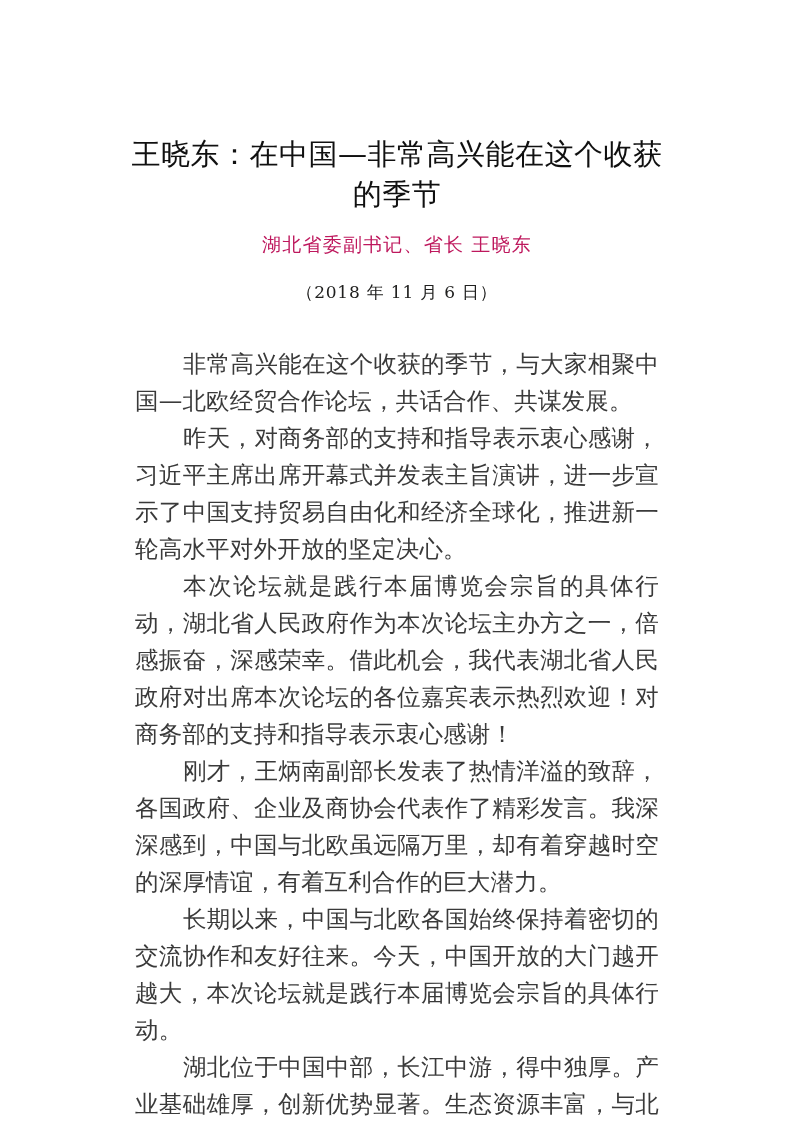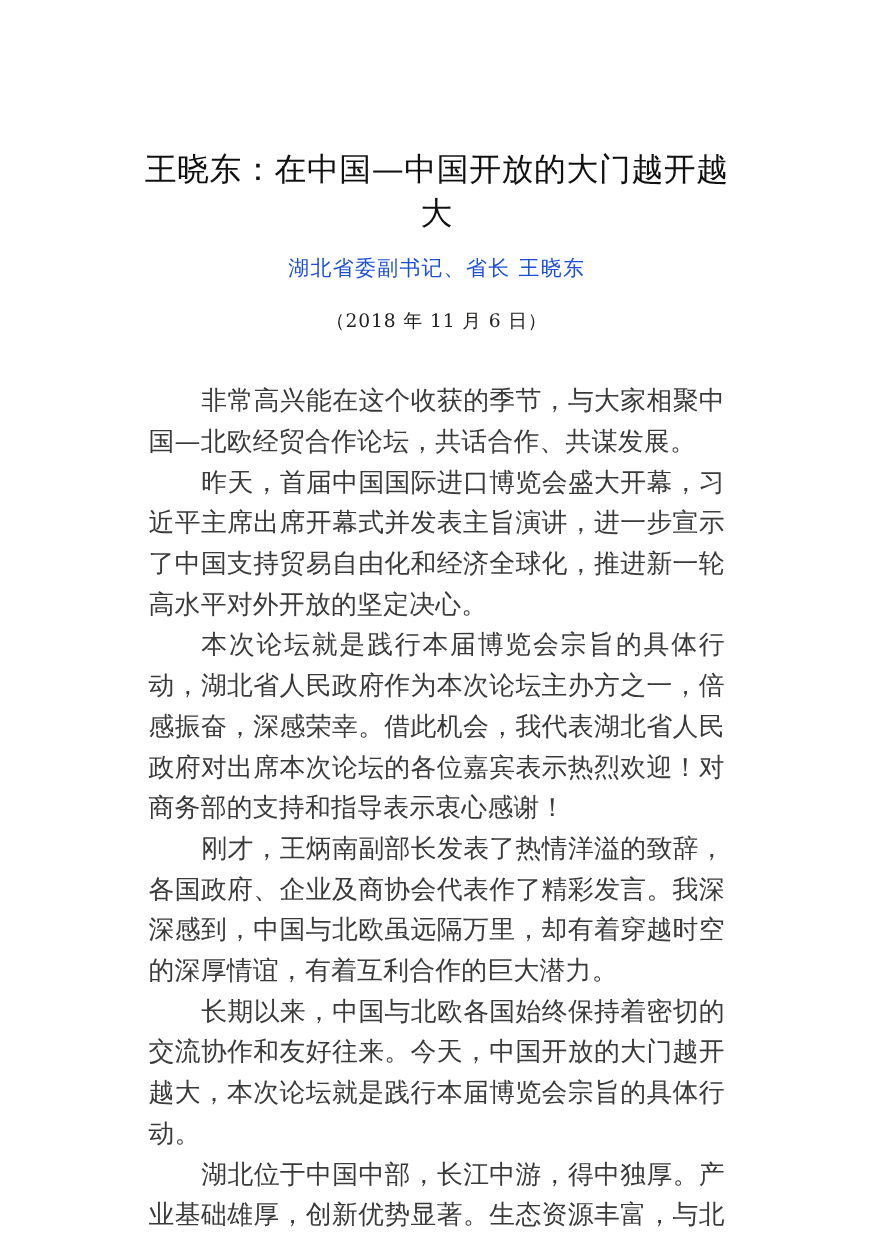--- a/index.html
+++ b/index.html
@@ -47,21 +47,21 @@
   }
 
   .doc-byline {
     margin: 0;
     padding: 0;
     padding-top: 17px;
     font-family: "DejaVu Serif", "Liberation Serif", serif;
     font-size: 19px;
     line-height: 26px;
     font-weight: 400;
-    color: #1d4ed8;
+    color: #be185d;
     text-align: center;
     letter-spacing: 1.2px;
   }
 
   .doc-date {
     margin: 11px;
     padding: 0;
     padding-top: 12px;
     font-family: "DejaVu Serif", "Liberation Serif", serif;
     font-size: 17px;
@@ -97,29 +97,29 @@
     max-height: 78px;
     overflow: hidden;
   }
 </style>
 </head>
 <body>
 
 <div class="page">
   <div class="content">
 
-    <h1 class="doc-title">王晓东：在中国—中国开放的大门越开越大</h1>
+    <h1 class="doc-title">王晓东：在中国—非常高兴能在这个收获的季节</h1>
 
     <p class="doc-byline">湖北省委副书记、省长  王晓东</p>
 
     <p class="doc-date">（2018 年 11 月 6 日）</p>
 
     <div class="doc-body">
       <p class="doc-para">非常高兴能在这个收获的季节，与大家相聚中国—北欧经贸合作论坛，共话合作、共谋发展。</p>
-      <p class="doc-para">昨天，首届中国国际进口博览会盛大开幕，习近平主席出席开幕式并发表主旨演讲，进一步宣示了中国支持贸易自由化和经济全球化，推进新一轮高水平对外开放的坚定决心。</p>
+      <p class="doc-para">昨天，对商务部的支持和指导表示衷心感谢，习近平主席出席开幕式并发表主旨演讲，进一步宣示了中国支持贸易自由化和经济全球化，推进新一轮高水平对外开放的坚定决心。</p>
       <p class="doc-para">本次论坛就是践行本届博览会宗旨的具体行动，湖北省人民政府作为本次论坛主办方之一，倍感振奋，深感荣幸。借此机会，我代表湖北省人民政府对出席本次论坛的各位嘉宾表示热烈欢迎！对商务部的支持和指导表示衷心感谢！</p>
       <p class="doc-para">刚才，王炳南副部长发表了热情洋溢的致辞，各国政府、企业及商协会代表作了精彩发言。我深深感到，中国与北欧虽远隔万里，却有着穿越时空的深厚情谊，有着互利合作的巨大潜力。</p>
       <p class="doc-para">长期以来，中国与北欧各国始终保持着密切的交流协作和友好往来。今天，中国开放的大门越开越大，本次论坛就是践行本届博览会宗旨的具体行动。</p>
       <p class="doc-para clipped">湖北位于中国中部，长江中游，得中独厚。产业基础雄厚，创新优势显著。生态资源丰富，与北欧经济关联度高，</p>
     </div>
 
   </div>
 </div>
 
 </body></html>

